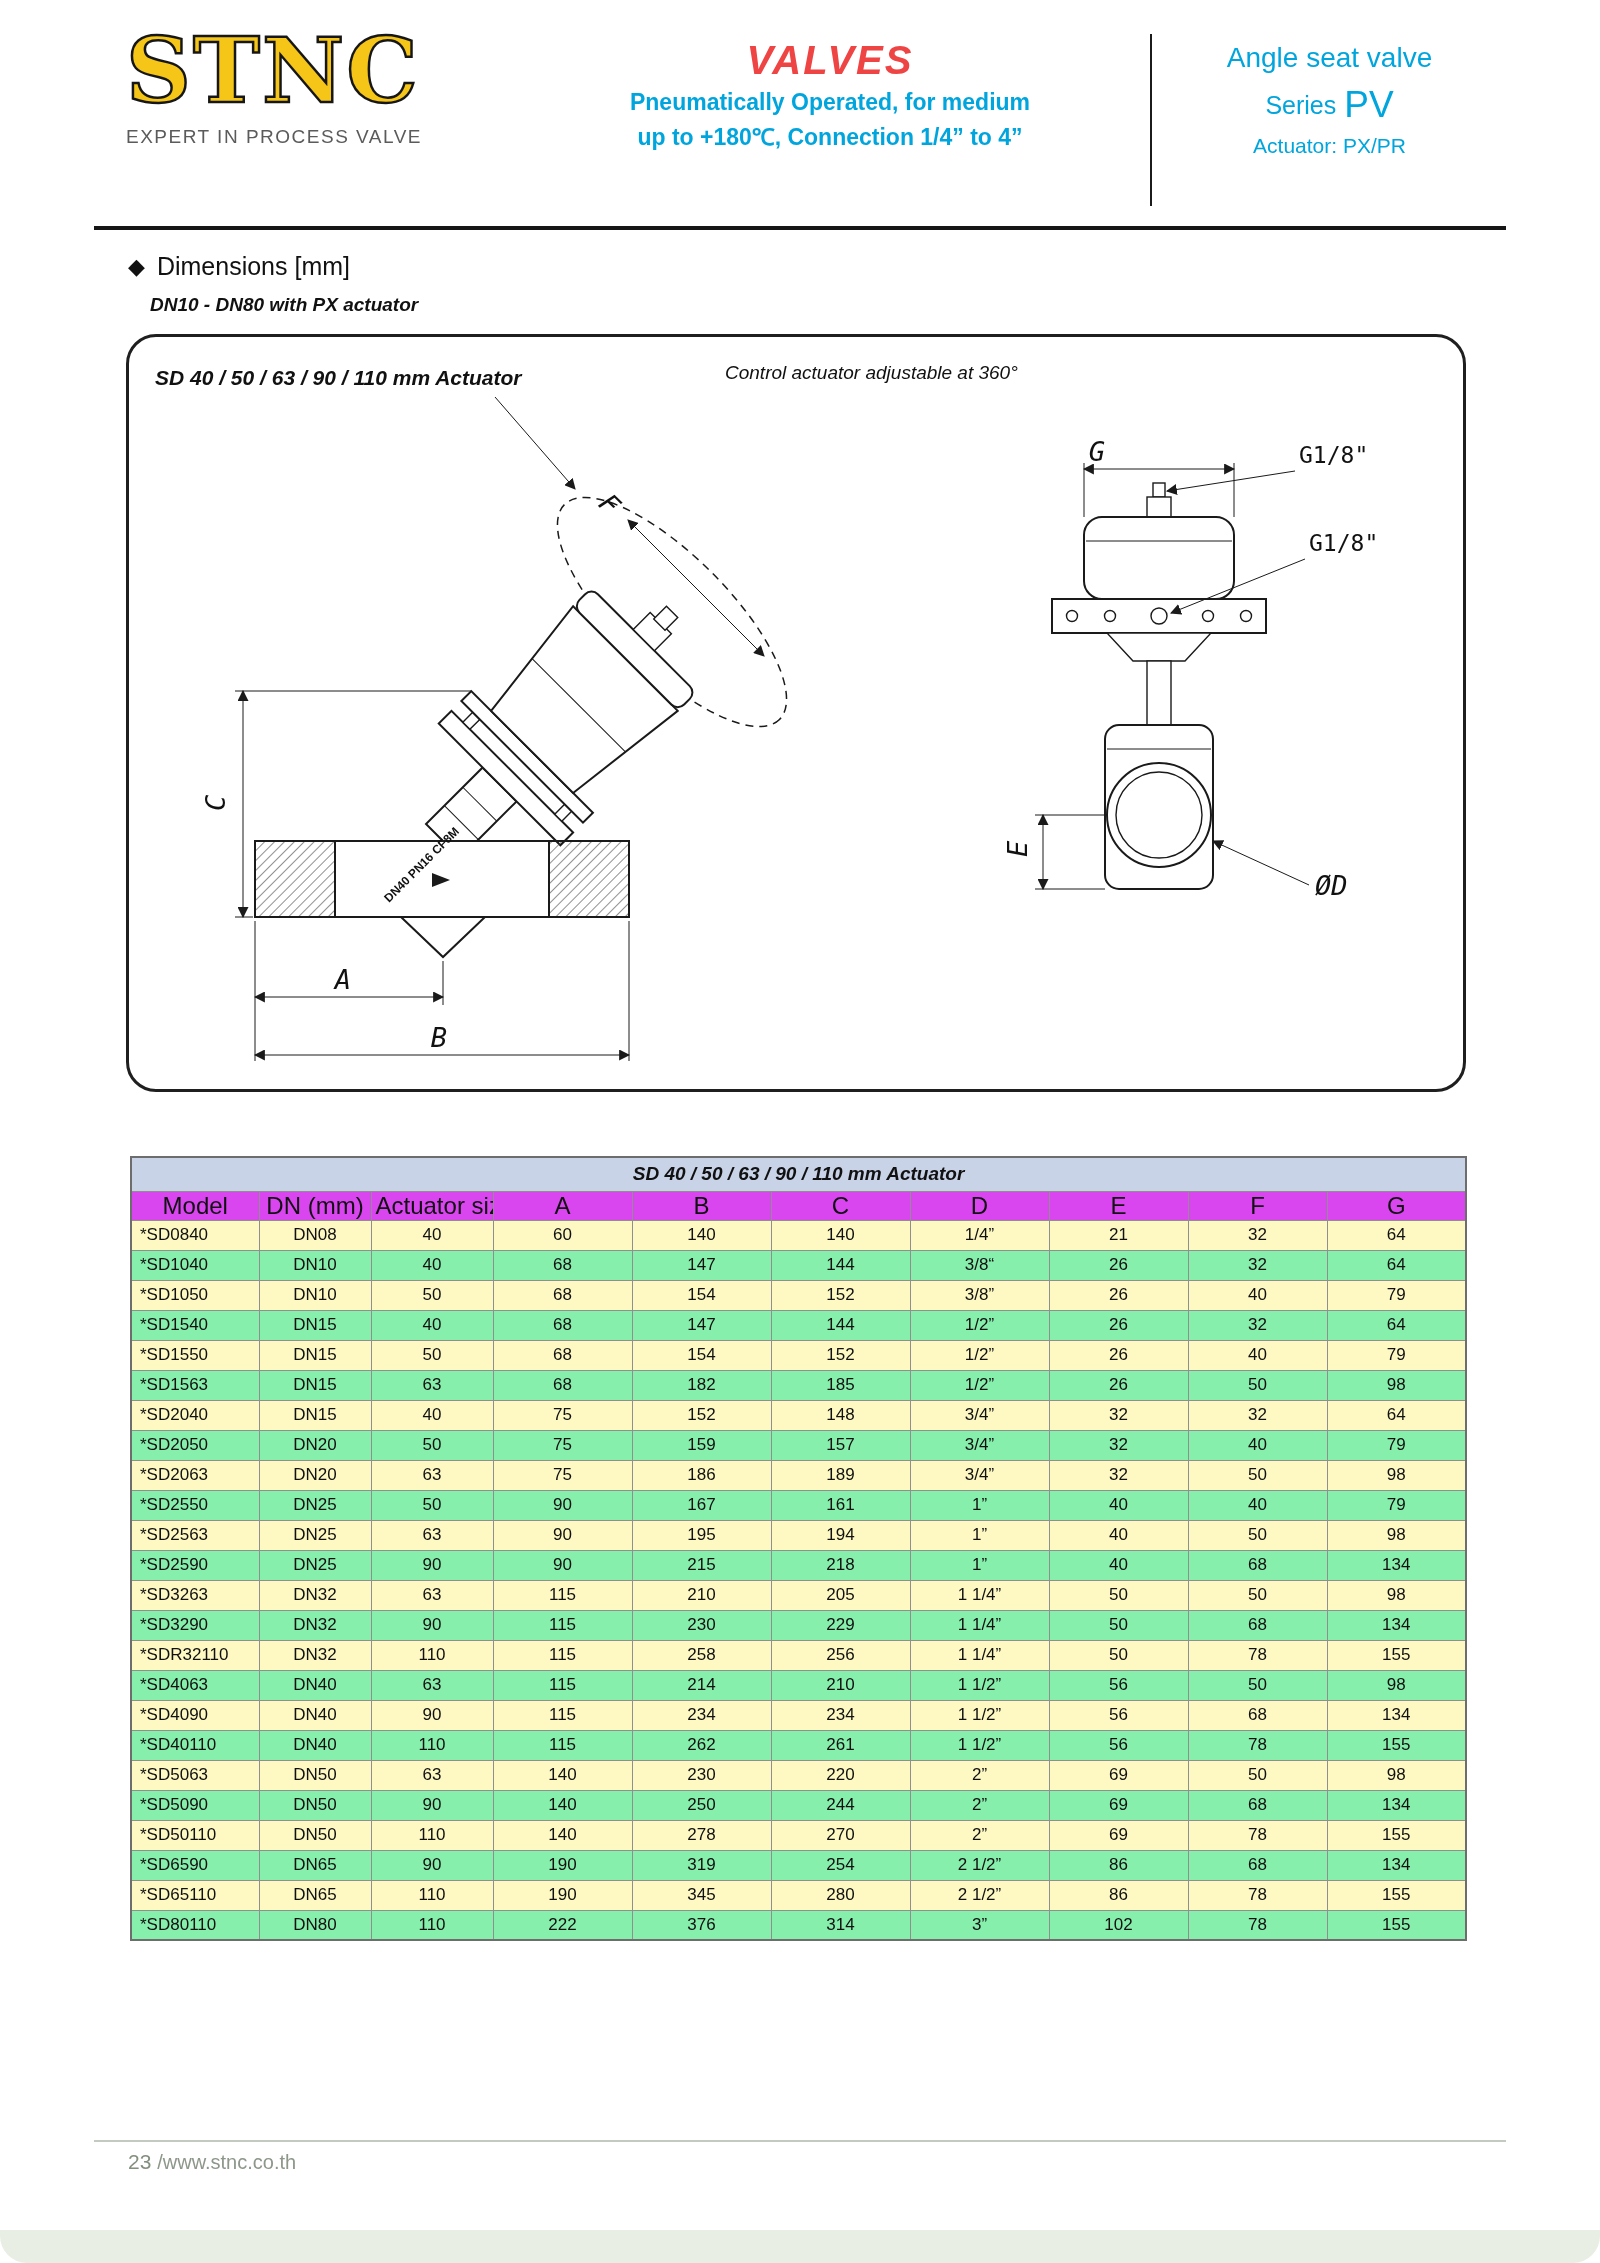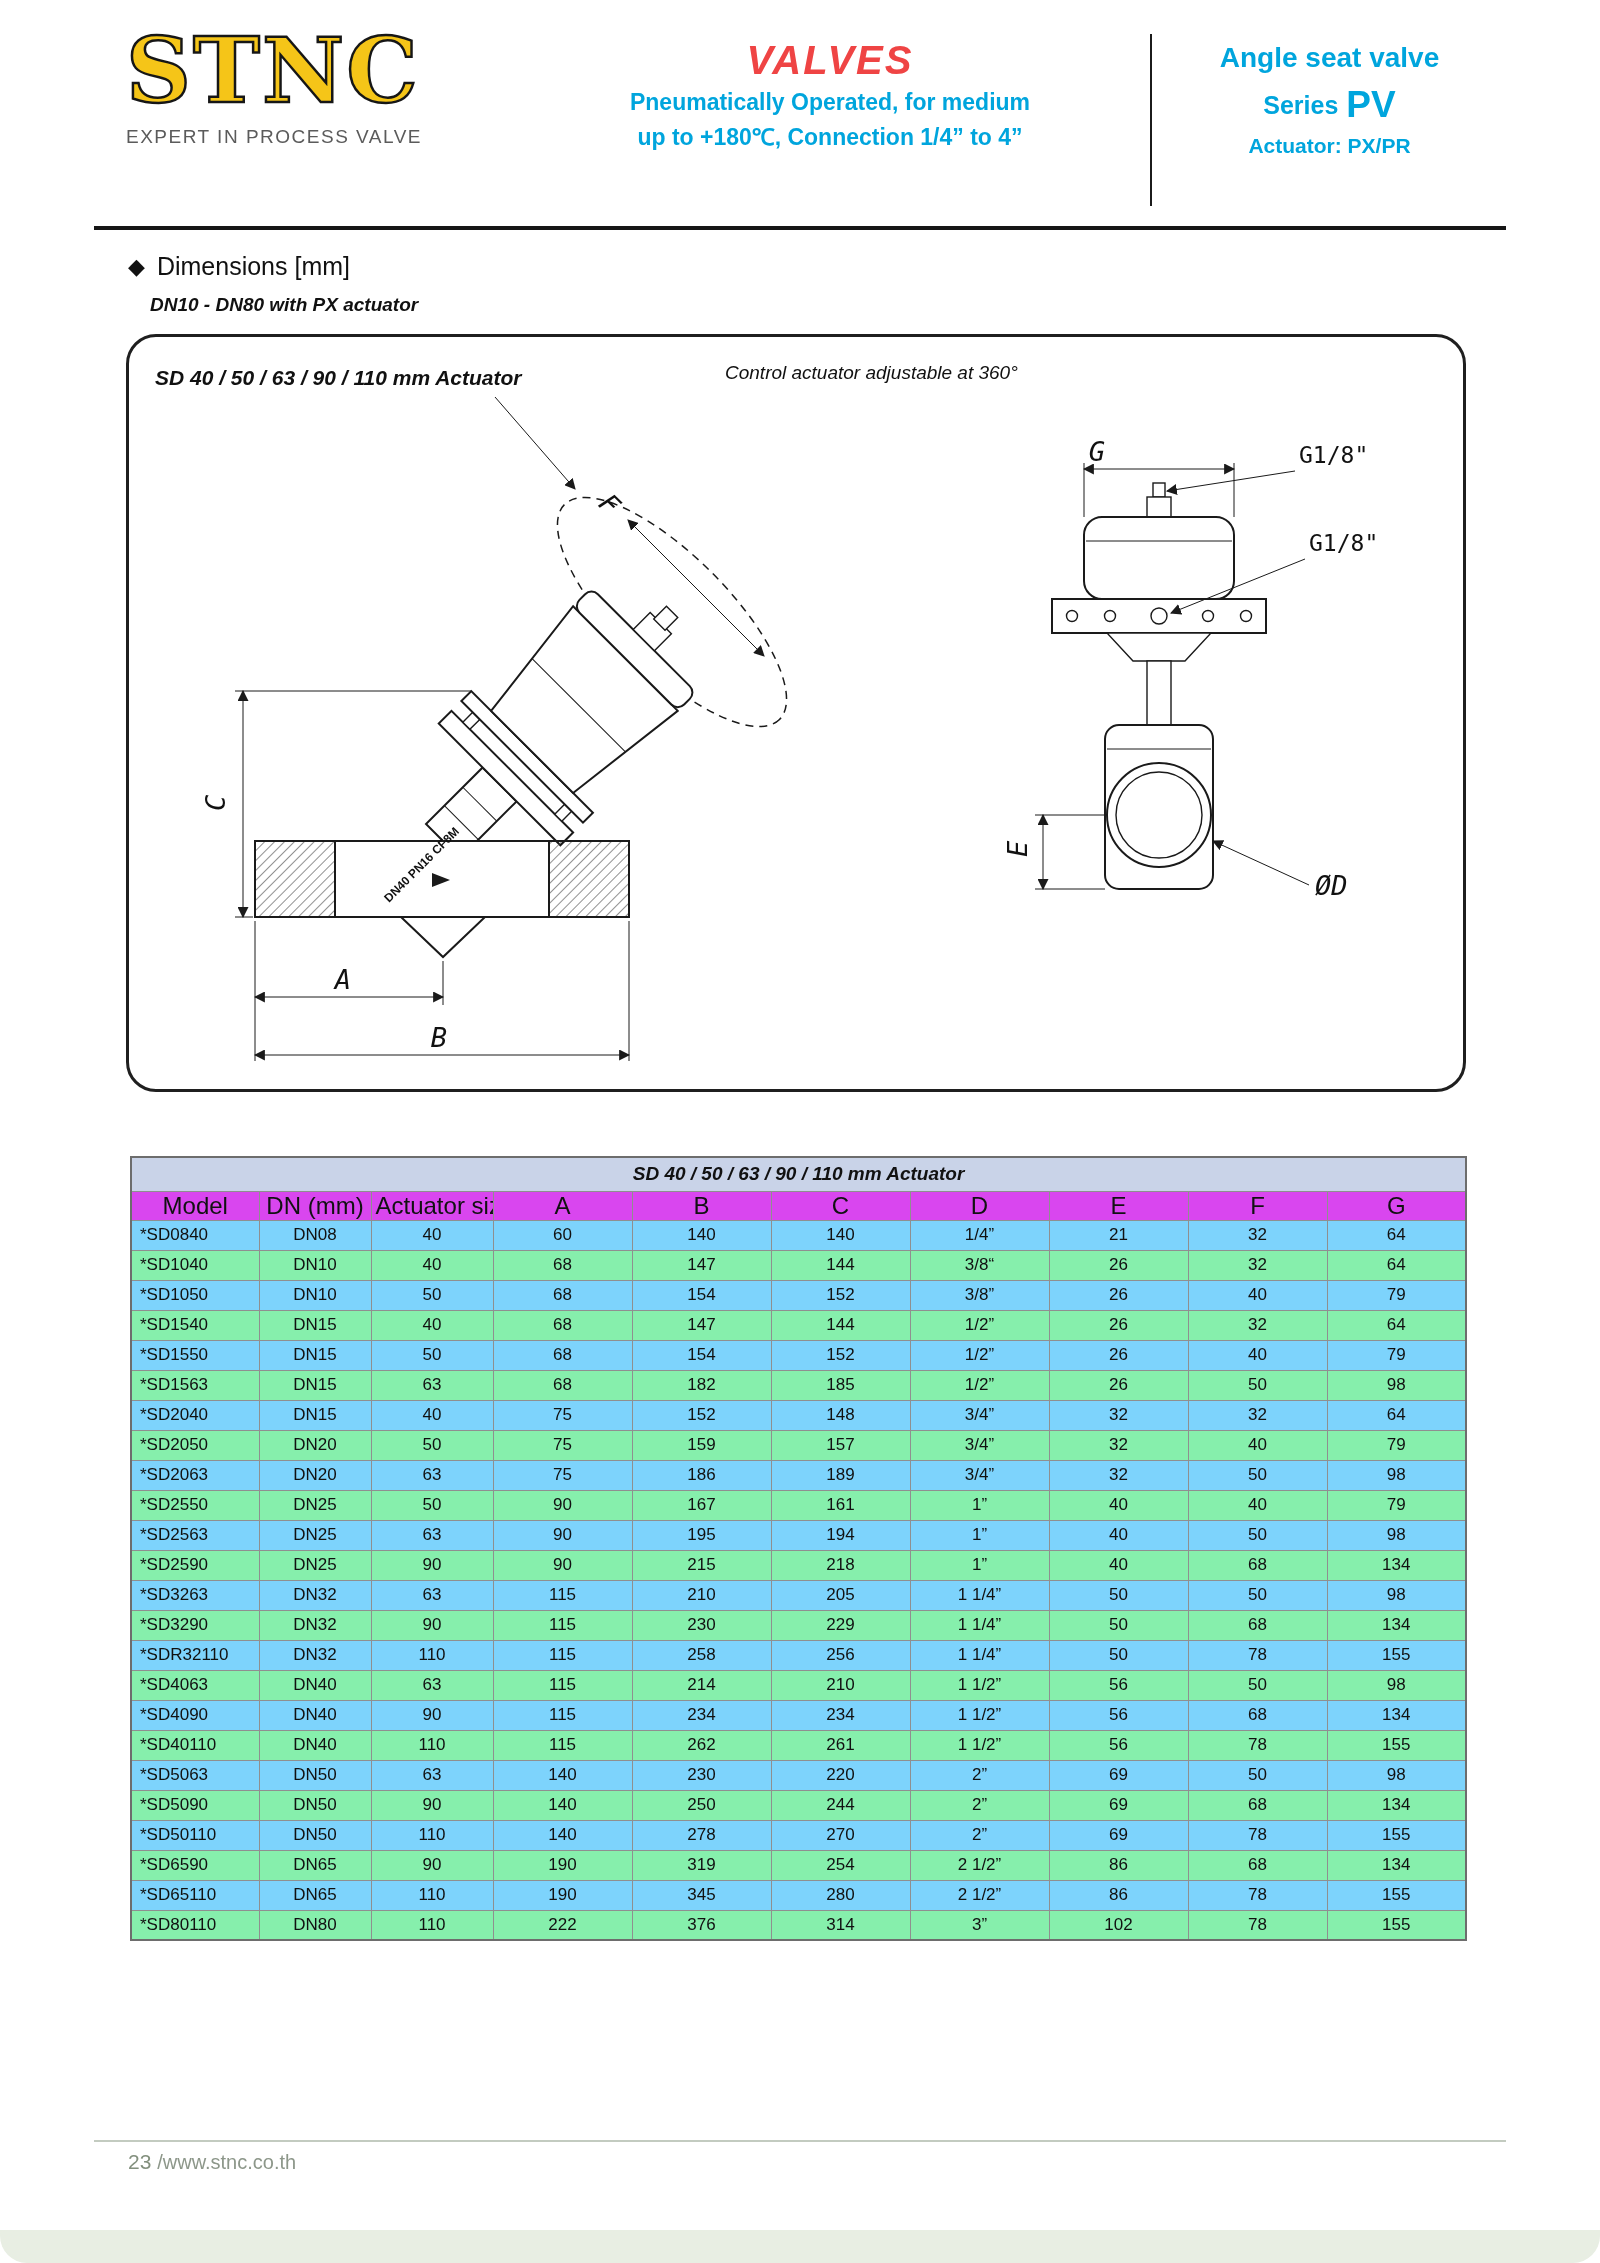--- a/index.html
+++ b/index.html
@@ -9,21 +9,21 @@
   .abs { position:absolute; }
 
   
   .logo { font-family:"DejaVu Serif", serif; font-weight:bold; font-size:90px; line-height:0.95;
           color:#f5c518; -webkit-text-stroke:2.5px #161616; letter-spacing:2px; }
   .tagline { margin-top:12px; font-size:19px; color:#5b5b5b; letter-spacing:1.5px; }
   .center-block { text-align:center; width:620px; }
   .valves-title { font-size:40px; font-weight:bold; font-style:italic; color:#ef4444; letter-spacing:2px; }
   .center-sub { font-size:23px; font-weight:bold; color:#00a5dd; line-height:1.35; margin-top:4px; }
   .divider { width:2px; background:#1b1b1b; }
-  .right-block { text-align:center; width:315px; color:#00a5dd; font-weight:bold; }
+  .right-block { text-align:center; width:315px; color:#00a5dd; font-weight:normal; }
   .right-product { font-size:28px; }
   .series-line { margin-top:10px; font-size:25px; }
   .series-line .pv { font-size:37px; vertical-align:-3px; margin-left:8px; }
   .right-actuator { margin-top:8px; font-size:21px; }
   .rule { background:#161616; }
 
   
   .section-title { font-size:25px; color:#111; }
   .section-title .diamond { font-size:22px; margin-right:12px; vertical-align:1px; }
   .section-sub { font-size:19px; font-weight:bold; font-style:italic; }
@@ -39,21 +39,21 @@
   .ol1 { fill:#fff; stroke:#1a1a1a; stroke-width:1.4; }
   .thin { stroke:#1a1a1a; stroke-width:1; fill:none; }
   .dashed { fill:none; stroke:#1a1a1a; stroke-width:1.5; stroke-dasharray:8 6; }
   .dark { fill:#1a1a1a; stroke:none; }
 
   
   .dim-table { width:1335px; border-collapse:collapse; table-layout:fixed; font-size:17px; border:2px solid #6d6d6d; }
   .dim-table th, .dim-table td { border:1px solid #8f8f8f; text-align:center; height:30px; padding:0 4px; overflow:hidden; white-space:nowrap; }
   .dim-table .title-row th { background:#c9d3e8; font-size:19px; font-weight:bold; font-style:italic; height:34px; }
   .dim-table .head-row th { background:#d946ef; font-weight:normal; font-size:24px; height:24px; }
-  .dim-table tbody tr { background:#7dd3fc; }
+  .dim-table tbody tr { background:#fef9c3; }
   .dim-table tbody tr.alt { background:#86efac; }
   .dim-table td.model-cell { text-align:left; padding-left:8px; }
 
   
   .footer-line { background:#c3cbc0; }
   .pgnum { font-size:21px; color:#83907e; }
   .pgurl { font-size:20px; color:#8d978a; }
   .bottom-band { background:#e8eee3; }
 </style>
 </head>

